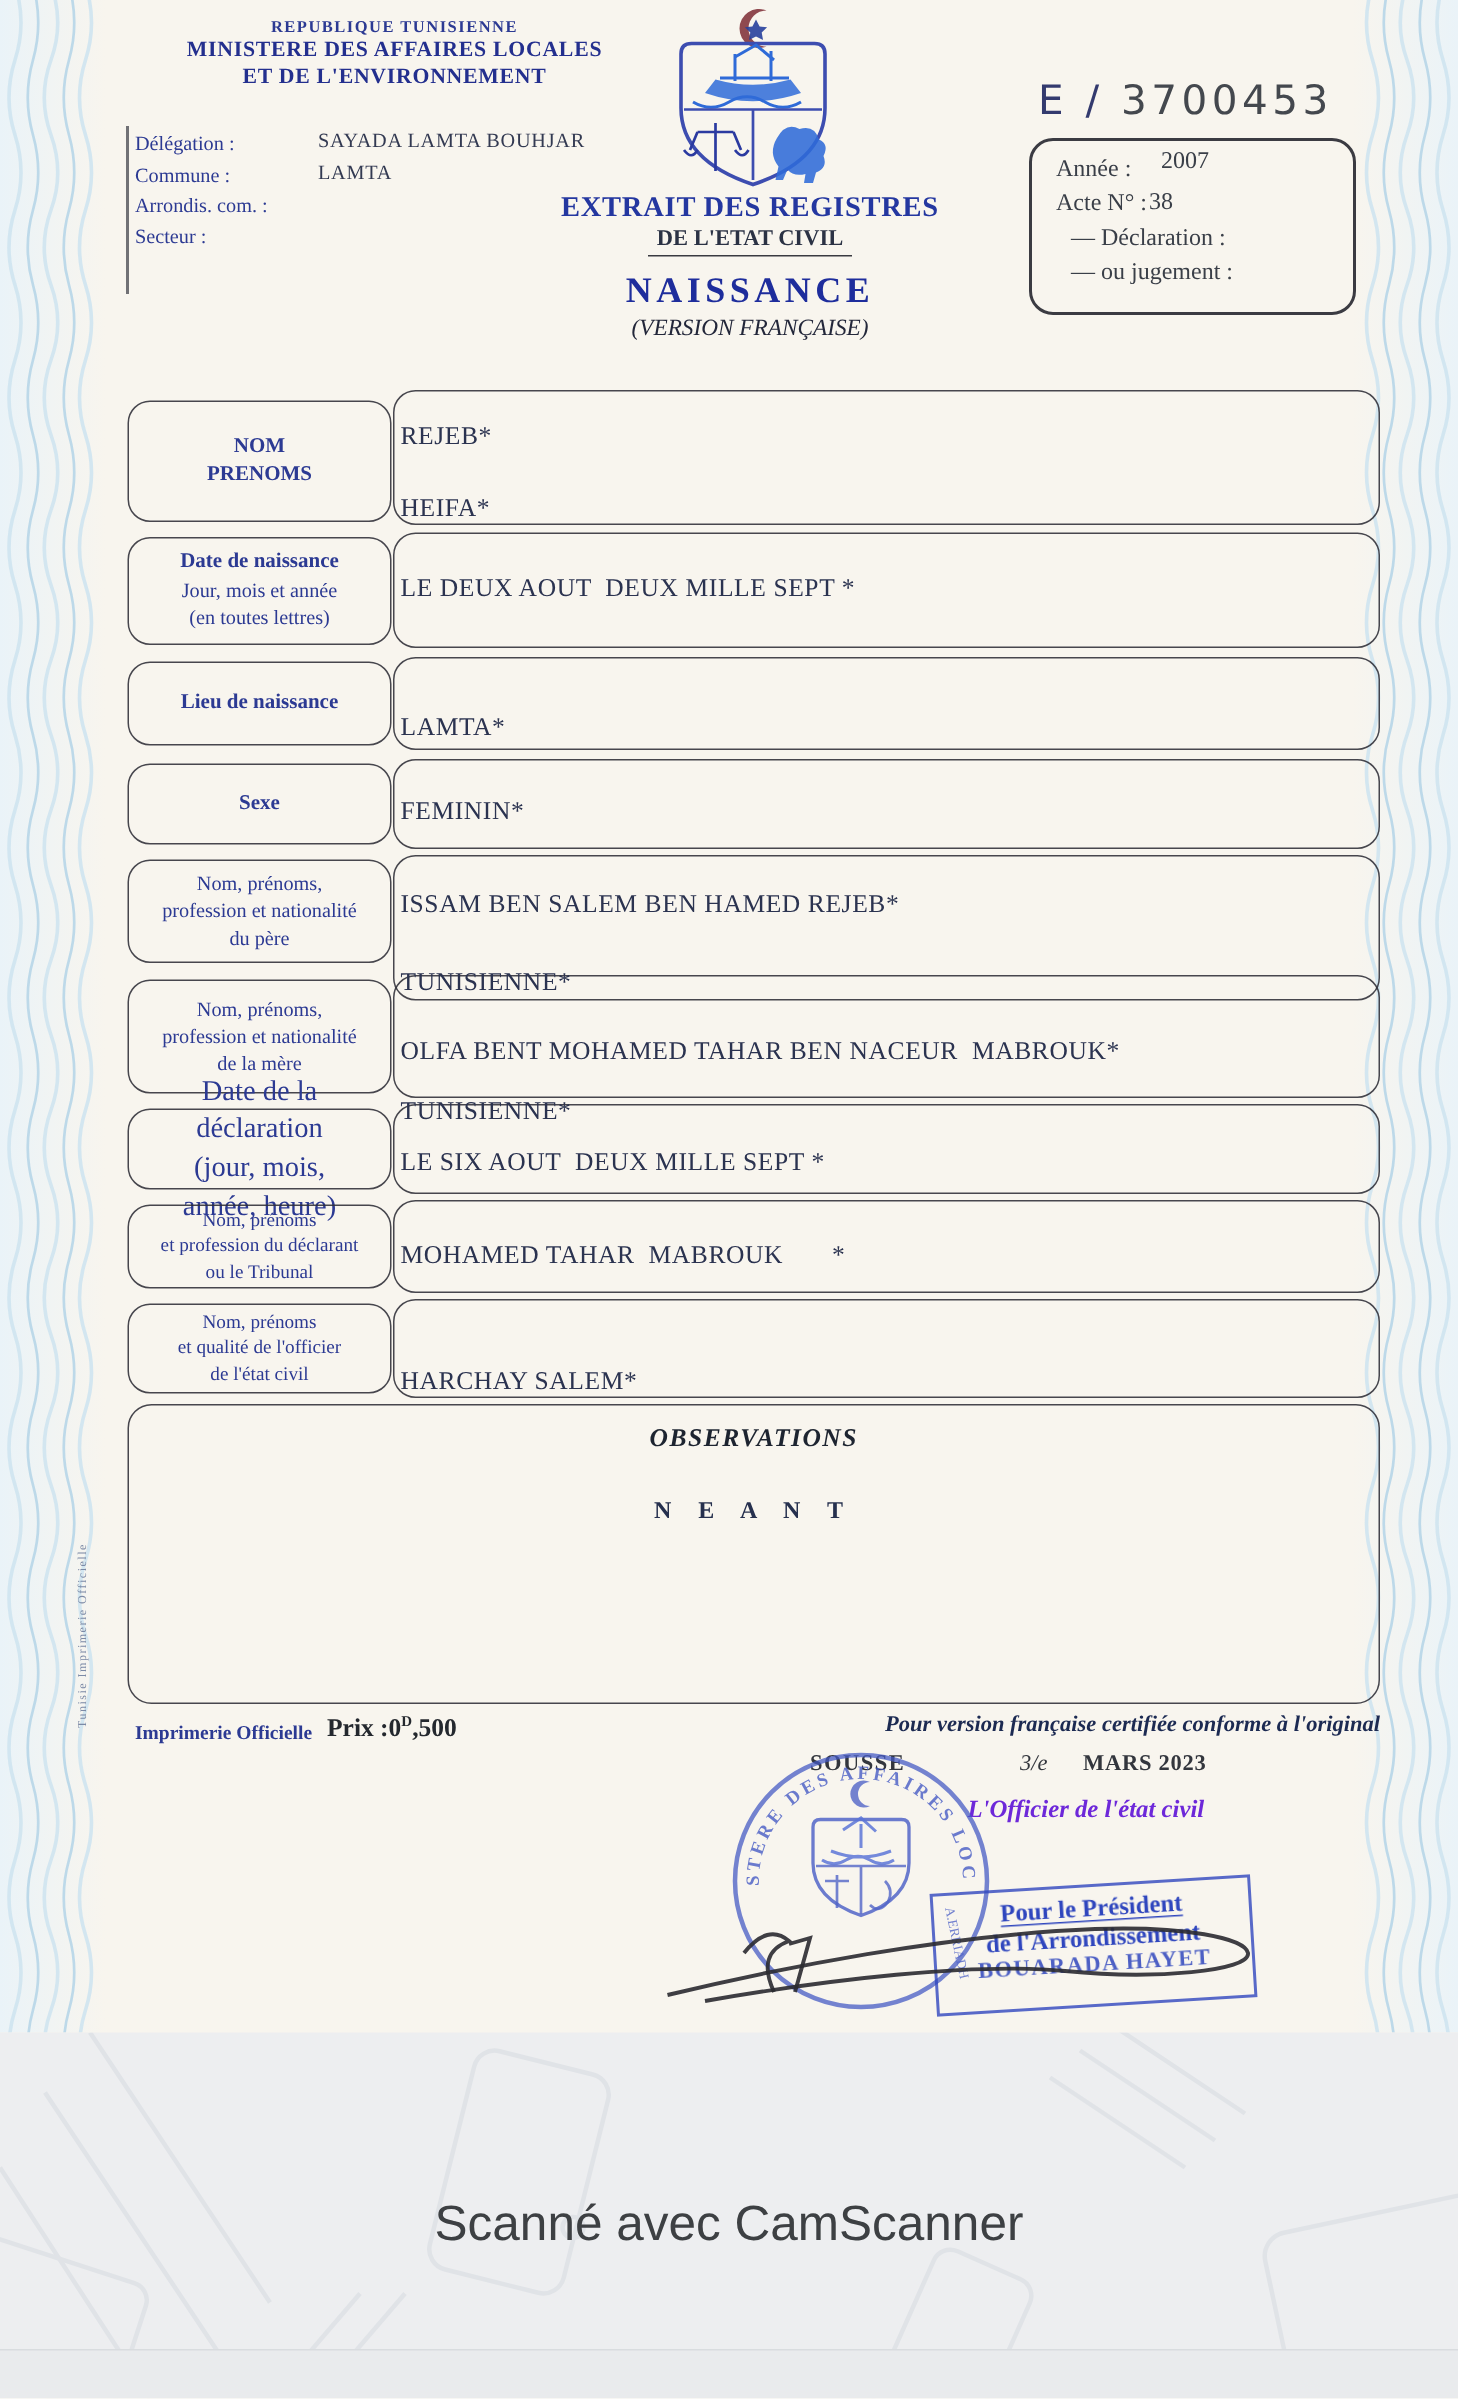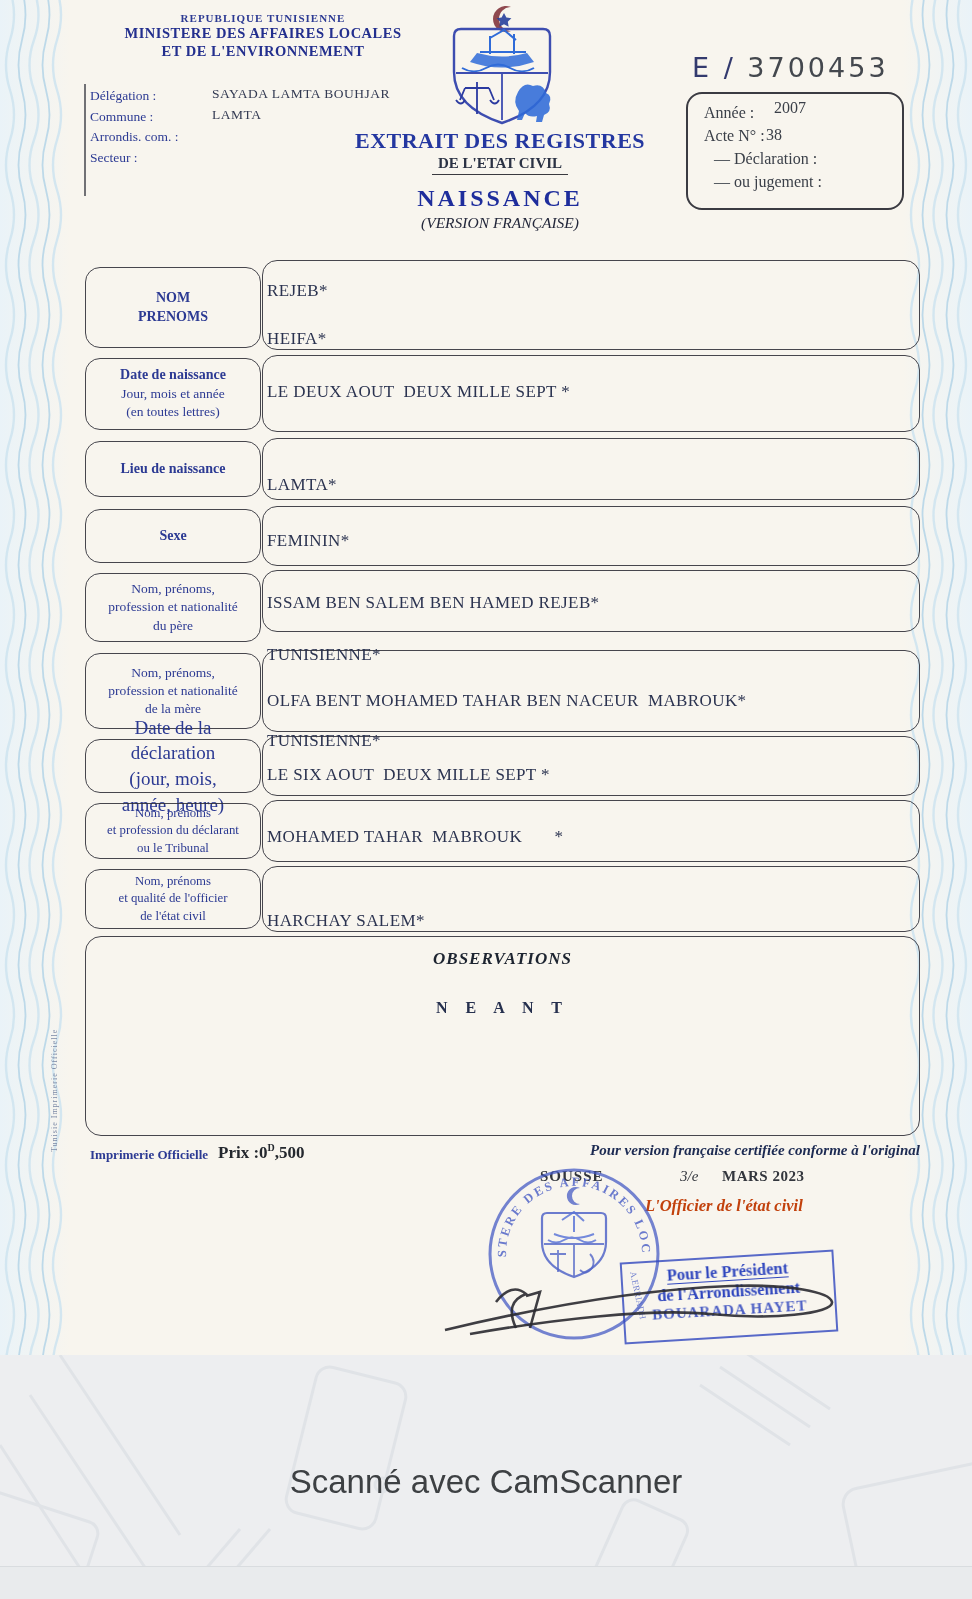--- a/index.html
+++ b/index.html
@@ -17,21 +17,21 @@
   .admin-row{position:relative;height:20.5px;}
   .admin-label{display:inline-block;min-width:118px;}
   .admin-value{position:absolute;left:122px;top:-2px;color:#333a52;letter-spacing:.5px;white-space:pre;}
   .serial{position:absolute;left:692px;top:52px;font-family:"DejaVu Sans",sans-serif;font-size:27px;color:#44484e;letter-spacing:3px;}
   .serial .e{color:#333a6e;}
   .actbox{position:absolute;left:686px;top:92px;width:218px;height:118px;border:2px solid #3b3b42;border-radius:16px;padding:10px 0 0 16px;box-sizing:border-box;font-size:16px;color:#3a3f48;}
   .actbox .line{position:relative;height:23px;}
   .actbox .raised{position:absolute;left:70px;top:-5px;}
   .actbox .after{position:absolute;left:62px;top:-1px;text-align:right;}
   .title-block{position:absolute;left:300px;top:128px;width:400px;text-align:center;}
-  .title1{font-size:22px;font-weight:bold;color:#2437a0;letter-spacing:.5px;}
+  .title1{font-size:19px;font-weight:bold;color:#2437a0;letter-spacing:.5px;}
   .title2{font-size:15px;font-weight:bold;color:#2b3244;display:inline-block;border-bottom:1.6px solid #3a3a40;padding:0 6px 2px;}
   .title-main{font-size:24px;font-weight:bold;color:#1e2d9c;letter-spacing:3px;margin-top:10px;}
   .title-sub{font-size:15.5px;font-style:italic;color:#23273a;margin-top:2px;}
   .cellbox{position:absolute;border:1.7px solid rgba(45,45,55,.88);border-radius:15px;box-sizing:border-box;background:transparent;}
   .labelbox{left:85px;width:176px;display:flex;flex-direction:column;justify-content:center;text-align:center;font-size:13.5px;color:#2c3a93;line-height:1.35;padding:2px 6px;}
   .labelbox .b{font-weight:bold;font-size:14px;}
   .valuebox{left:262px;width:658px;}
   .typed{position:absolute;left:4px;font-size:17px;color:#2b3350;letter-spacing:.4px;white-space:pre;z-index:3;}
   .obsbox{position:absolute;left:85px;top:936px;width:835px;height:200px;border:1.7px solid rgba(45,45,55,.88);border-radius:16px;box-sizing:border-box;text-align:center;}
   .obs-title{margin-top:12px;font-size:17px;font-weight:bold;font-style:italic;color:#1d2430;letter-spacing:1px;}
@@ -39,21 +39,21 @@
   .side-vert{position:absolute;left:50px;top:1002px;height:150px;writing-mode:vertical-rl;transform:rotate(180deg);font-size:8px;color:#7c8aa6;letter-spacing:1px;}
   .imprimerie{position:absolute;left:90px;top:1147px;font-size:13px;font-weight:bold;color:#2c3a93;}
   .prix{position:absolute;left:218px;top:1142px;font-size:17px;font-weight:bold;color:#24282e;}
   .prix sup{font-size:10px;}
   .notebox{position:absolute;left:85px;top:1185px;width:452px;height:66px;border:2px solid #34343c;border-radius:14px;box-sizing:border-box;padding:5px 10px 0 12px;font-size:12.3px;font-weight:600;color:#25304f;line-height:1.35;}
   .certif{position:absolute;left:555px;top:1142px;width:365px;text-align:right;font-size:15px;font-style:italic;font-weight:bold;color:#1c2a52;}
   .dateline{position:absolute;left:540px;top:1168px;width:380px;font-size:15px;color:#33363d;}
   .dateline .place{font-weight:bold;letter-spacing:1px;}
   .dateline .day{font-style:italic;position:absolute;left:140px;}
   .dateline .my{font-weight:bold;position:absolute;left:182px;letter-spacing:.5px;}
-  .officer{position:absolute;left:645px;top:1196px;font-size:16.5px;font-weight:bold;font-style:italic;color:#c2410c;}
+  .officer{position:absolute;left:645px;top:1196px;font-size:16.5px;font-weight:bold;font-style:italic;color:#6d28d9;}
   .round-stamp{position:absolute;left:482px;top:1162px;width:184px;height:184px;filter:blur(.3px);opacity:.92;}
   .rect-stamp{position:absolute;left:622px;top:1256px;width:214px;height:82px;border:2.5px solid rgba(47,70,190,.8);transform:rotate(-3.5deg);text-align:center;color:#2f46be;font-weight:bold;box-sizing:border-box;padding-top:4px;filter:blur(.3px);}
   .rect-stamp .l1{font-size:16.5px;text-decoration:underline;text-underline-offset:3px;}
   .rect-stamp .l2{font-size:16.5px;}
   .rect-stamp .l3{font-size:15px;letter-spacing:1px;opacity:.85;}
   .sig{position:absolute;left:430px;top:1262px;pointer-events:none;}
   .scanbar{position:absolute;left:0;top:1355px;width:972px;height:244px;background:#edeef0;overflow:hidden;}
   .scan-text{position:absolute;left:0;top:108px;width:100%;text-align:center;font-family:"Liberation Sans",sans-serif;font-size:33px;color:#3d4043;}
   .scan-bottom{position:absolute;left:0;top:211px;width:972px;height:33px;background:#e9ebed;border-top:1px solid #d9dcdf;}
 </style>
@@ -162,21 +162,21 @@
       <div class="b">Lieu de naissance</div>
     </div>
 
     <div class="cellbox valuebox" style="top:506px;height:60px;">
       <span class="typed" style="top:24px;">FEMININ*</span>
     </div>
     <div class="cellbox labelbox" style="top:509px;height:54px;">
       <div class="b">Sexe</div>
     </div>
 
-    <div class="cellbox valuebox" style="top:570px;height:62px;">
+    <div class="cellbox valuebox" style="top:570px;height:97px;">
       <span class="typed" style="top:22px;">ISSAM BEN SALEM BEN HAMED REJEB*</span>
     </div>
     <div class="cellbox labelbox" style="top:573px;height:69px;">
       <div>Nom, prénoms,</div>
       <div>profession et nationalité</div>
       <div>du père</div>
     </div>
 
     <div class="cellbox valuebox" style="top:650px;height:82px;">
       <span class="typed" style="top:-6px;">TUNISIENNE*</span>

